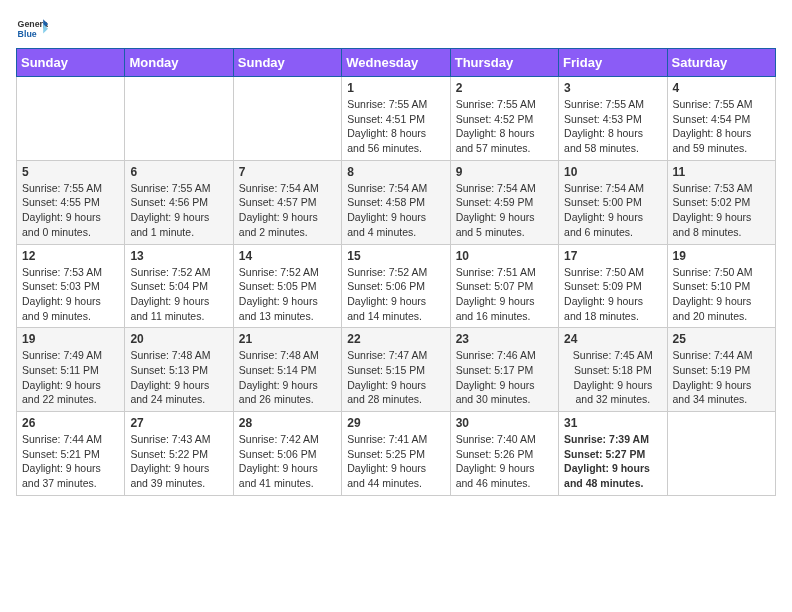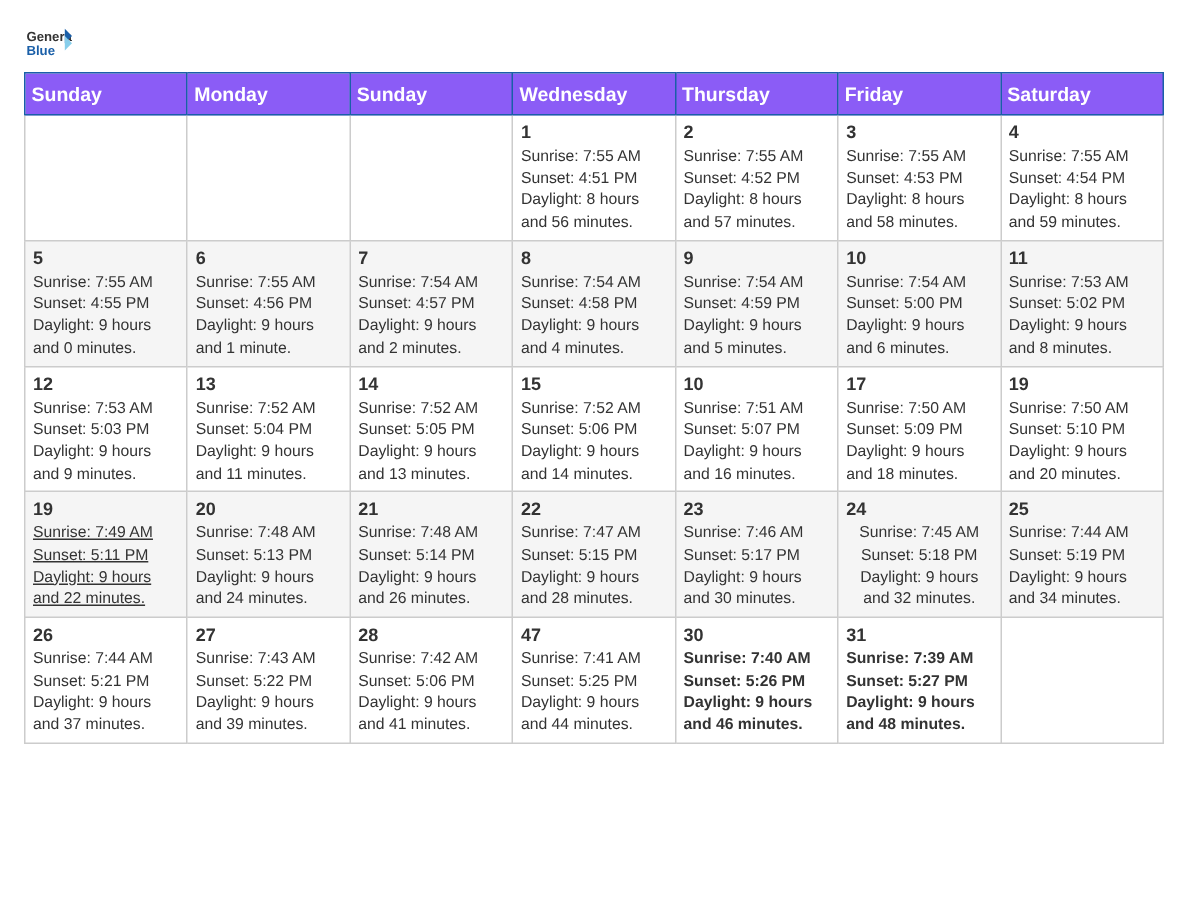--- a/index.html
+++ b/index.html
@@ -218,21 +218,21 @@
         <td>
           <span class="day-number">19</span>
           <div class="day-info" style="white-space: pre-line;">Sunrise: 7:50 AM
 Sunset: 5:10 PM
 Daylight: 9 hours and 20 minutes.</div>
         </td>
       </tr>
       <tr>
         <td>
           <span class="day-number">19</span>
-          <div class="day-info" style="white-space: pre-line; text-decoration: underline;">Sunrise: 7:49 AM
+          <div class="day-info" style="white-space: pre-line;">Sunrise: 7:49 AM
 Sunset: 5:11 PM
 Daylight: 9 hours and 22 minutes.</div>
         </td>
         <td>
           <span class="day-number">20</span>
           <div class="day-info" style="white-space: pre-line;">Sunrise: 7:48 AM
 Sunset: 5:13 PM
 Daylight: 9 hours and 24 minutes.</div>
         </td>
         <td>
@@ -279,28 +279,28 @@
 Sunset: 5:22 PM
 Daylight: 9 hours and 39 minutes.</div>
         </td>
         <td>
           <span class="day-number">28</span>
           <div class="day-info" style="white-space: pre-line;">Sunrise: 7:42 AM
 Sunset: 5:06 PM
 Daylight: 9 hours and 41 minutes.</div>
         </td>
         <td>
-          <span class="day-number">47</span>
+          <span class="day-number">29</span>
           <div class="day-info" style="white-space: pre-line;">Sunrise: 7:41 AM
 Sunset: 5:25 PM
 Daylight: 9 hours and 44 minutes.</div>
         </td>
         <td>
           <span class="day-number">30</span>
-          <div class="day-info" style="white-space: pre-line; font-weight: bold;">Sunrise: 7:40 AM
+          <div class="day-info" style="white-space: pre-line;">Sunrise: 7:40 AM
 Sunset: 5:26 PM
 Daylight: 9 hours and 46 minutes.</div>
         </td>
         <td>
           <span class="day-number">31</span>
           <div class="day-info" style="white-space: pre-line; font-weight: bold;">Sunrise: 7:39 AM
 Sunset: 5:27 PM
 Daylight: 9 hours and 48 minutes.</div>
         </td>
         <td class="empty-cell"></td>

